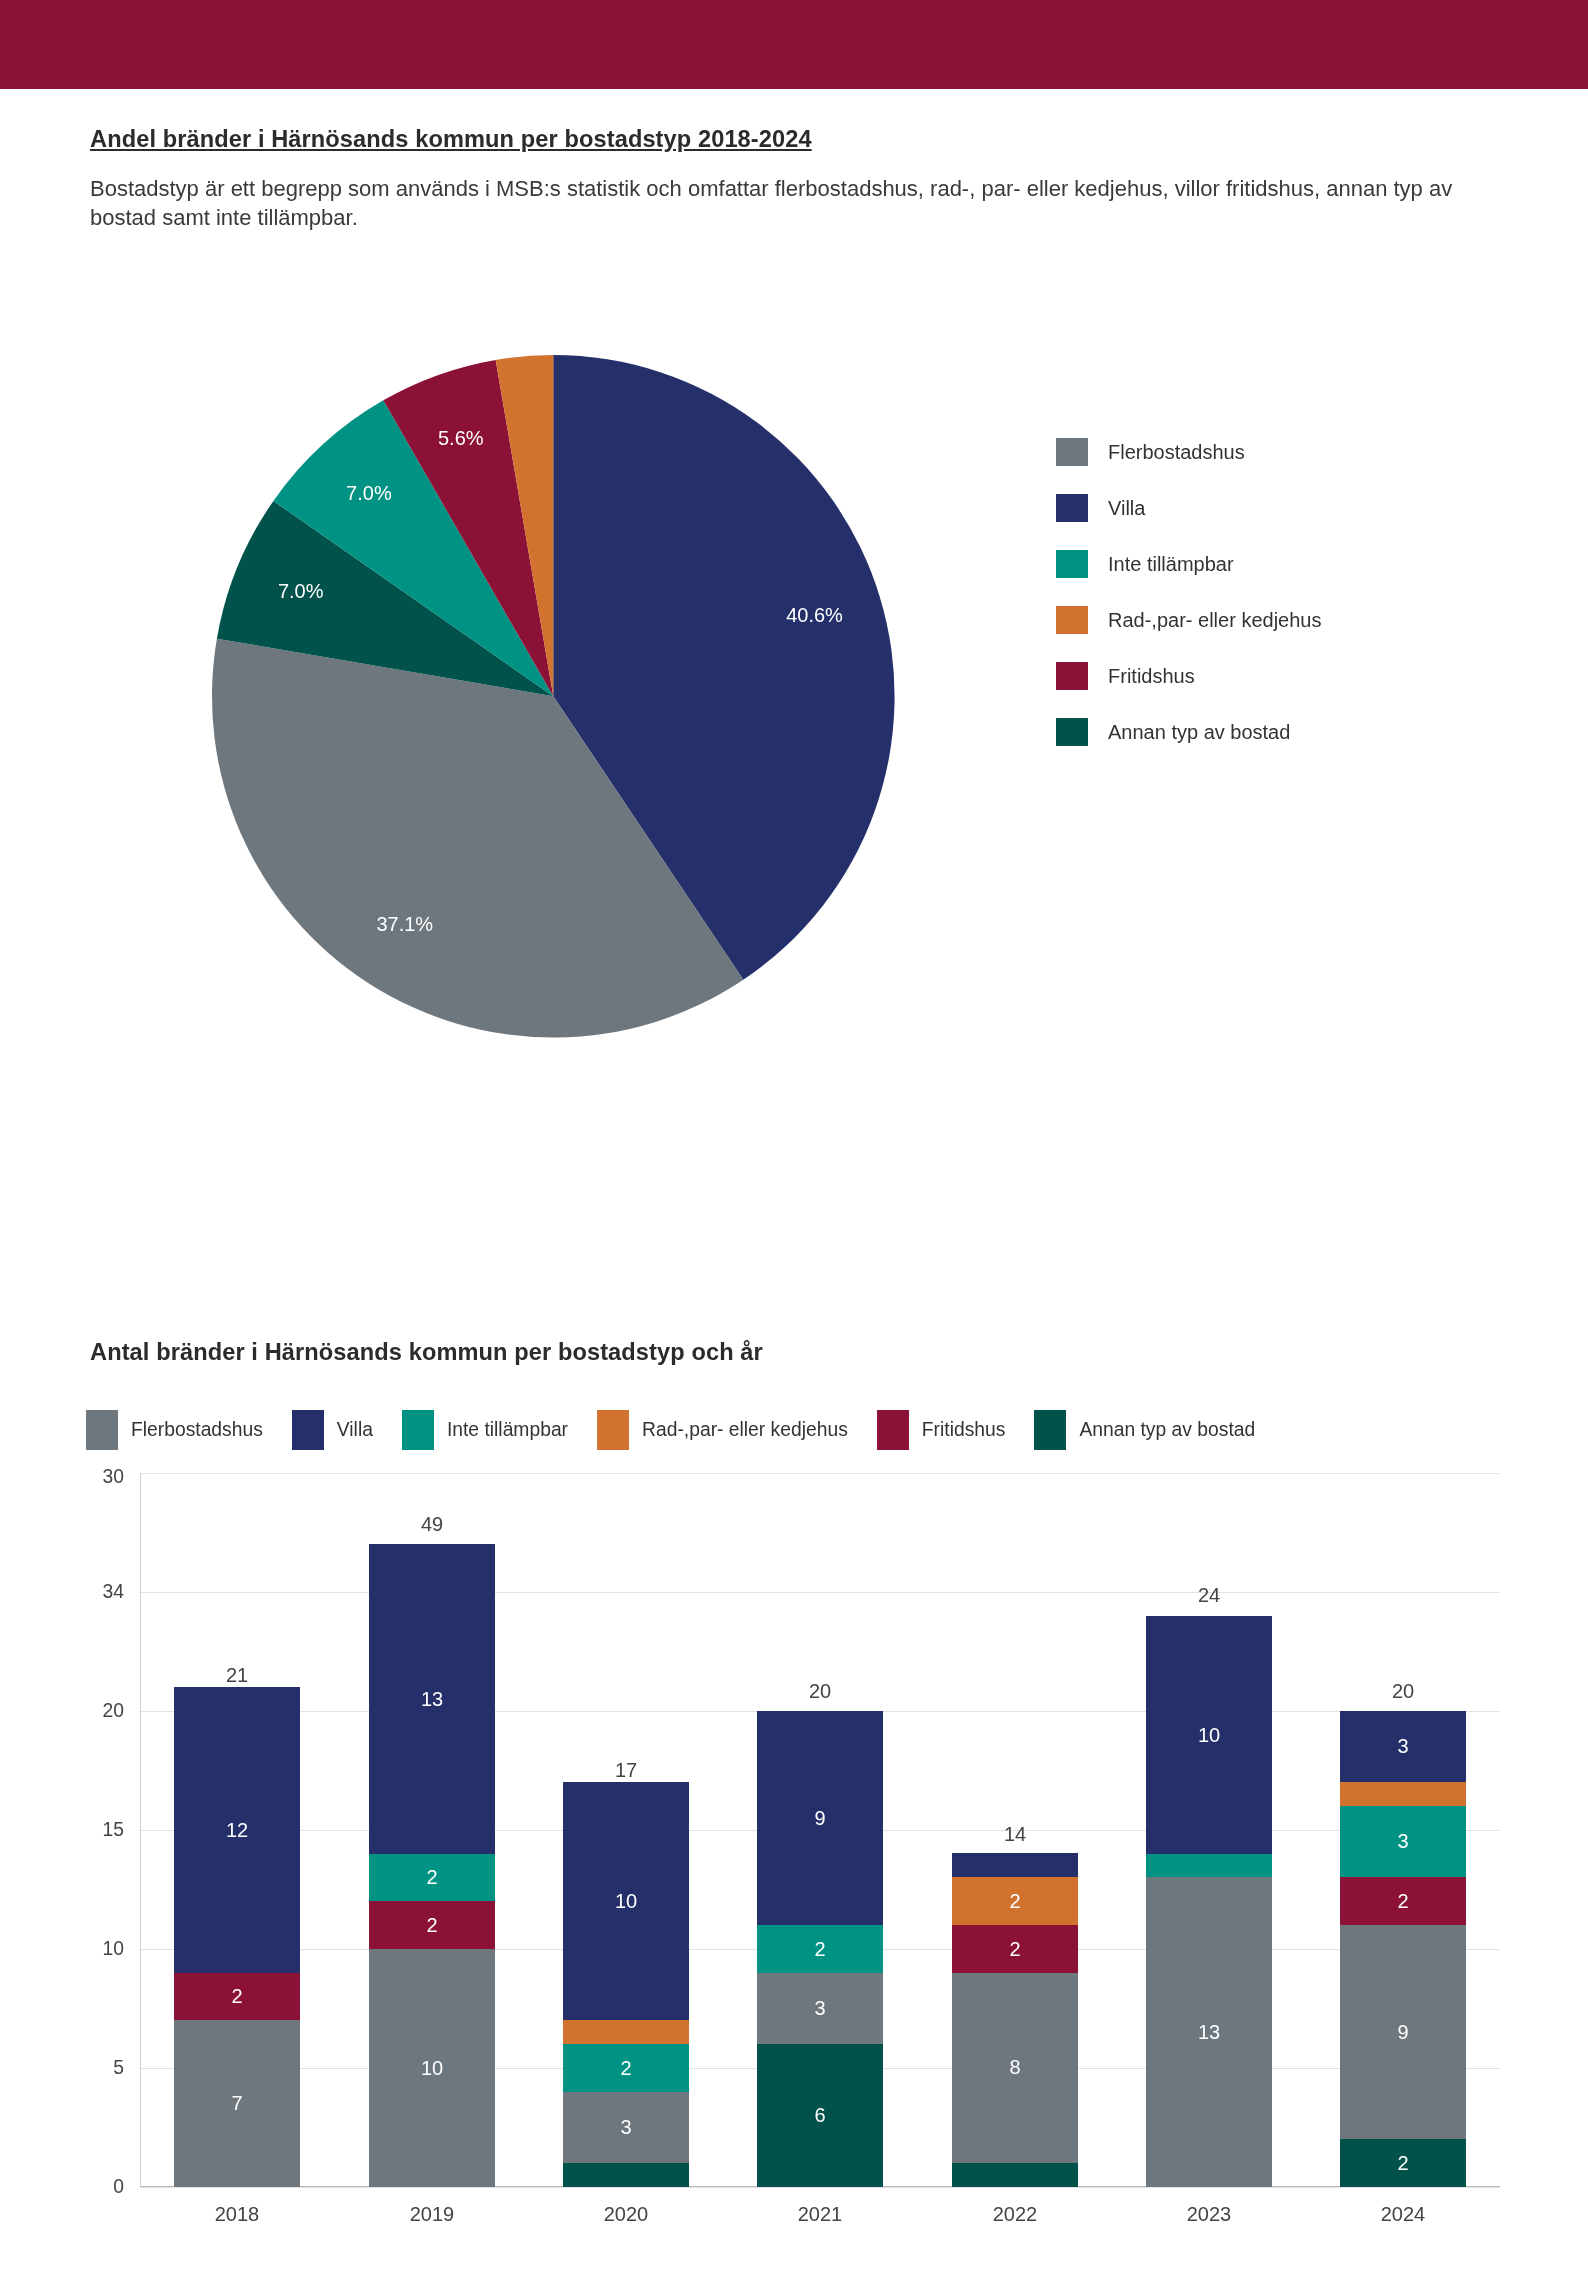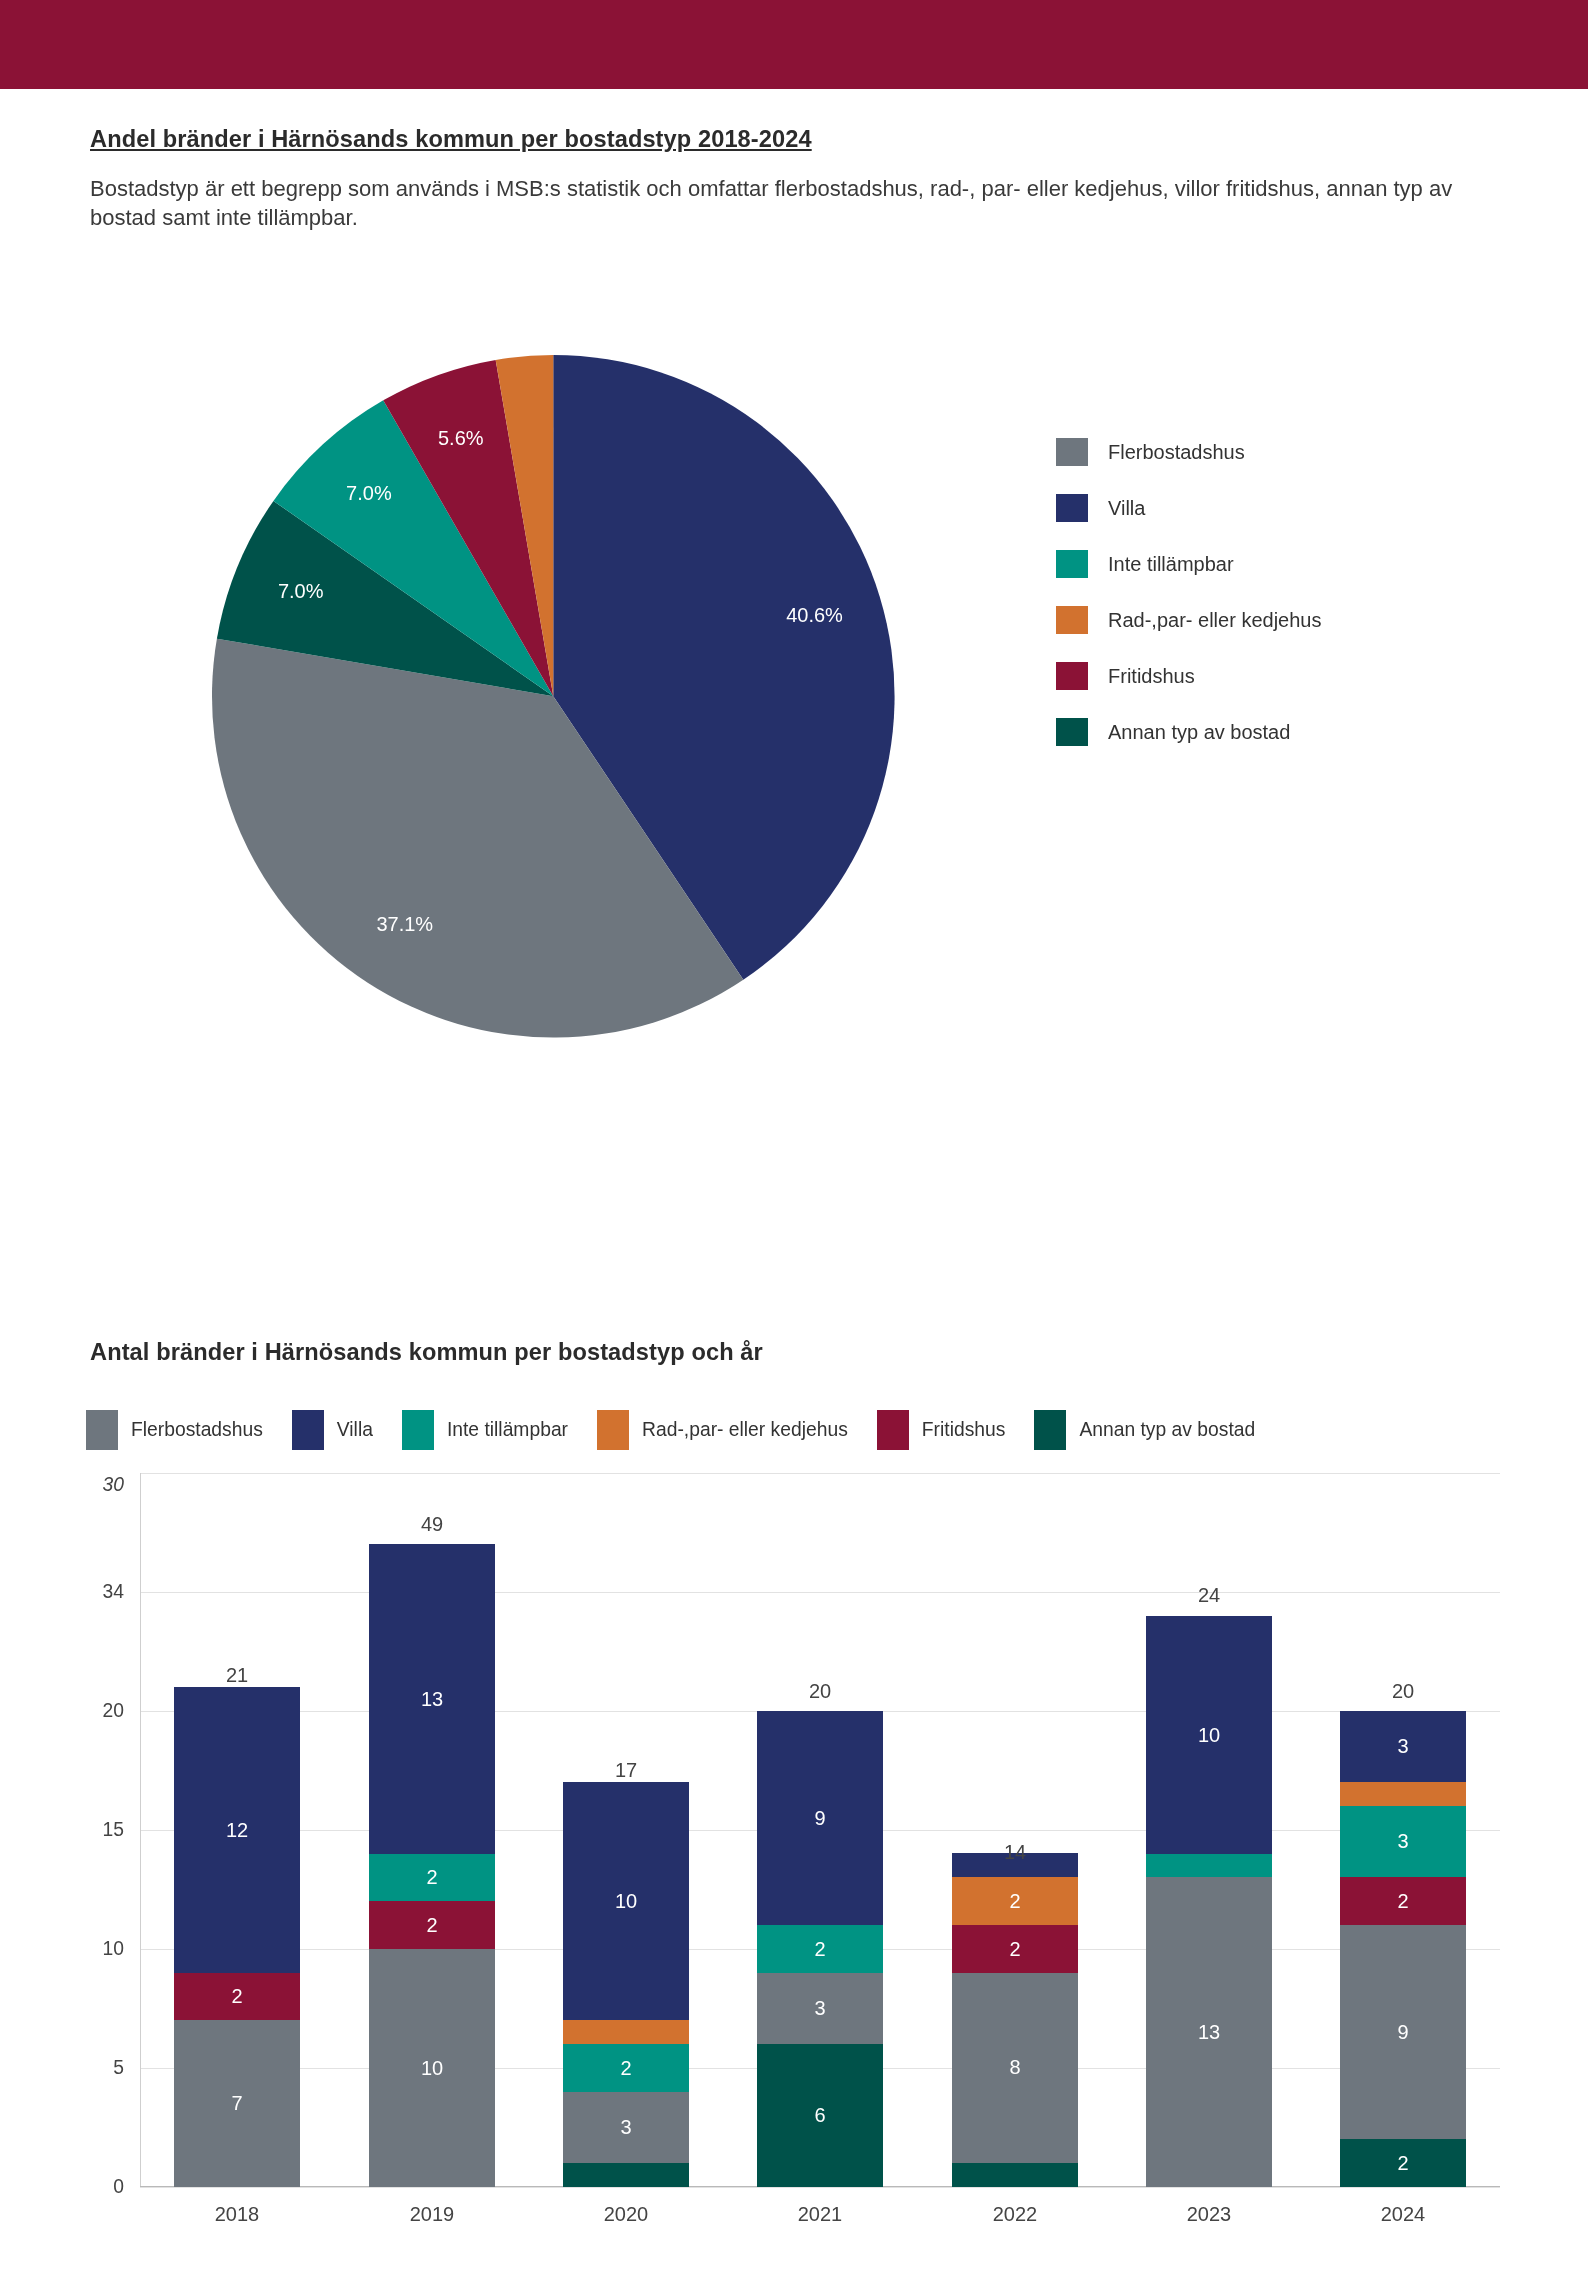--- a/index.html
+++ b/index.html
@@ -182,21 +182,21 @@
           <div class="ytick-in" style="top: 595px;">5</div>
           <div class="gridline" style="top: 476px;"></div>
           <div class="ytick-in" style="top: 476px;">10</div>
           <div class="gridline" style="top: 357px;"></div>
           <div class="ytick-in" style="top: 357px;">15</div>
           <div class="gridline" style="top: 238px;"></div>
           <div class="ytick-in" style="top: 238px;">20</div>
           <div class="gridline" style="top: 119px;"></div>
           <div class="ytick-in" style="top: 119px;">34</div>
           <div class="gridline" style="top: 0px;"></div>
-          <div class="ytick-in" style="top: 12px; font-style: italic;">30</div>
+          <div class="ytick-in" style="top: 4px;">30</div>
           <div class="axis-v"></div>
           <div class="axis-h"></div>
           <div class="bar-col" style="left: 34px;">
             <div class="seg" style="height: 167px; bottom: 0px; background: rgb(110, 118, 126);">7</div>
             <div class="seg" style="height: 48px; bottom: 167px; background: rgb(139, 18, 54);">2</div>
             <div class="seg" style="height: 286px; bottom: 214px; background: rgb(37, 48, 106);">12</div>
           </div>
           <div class="bar-total" style="left: 34px; top: 183px; position: absolute; margin-top: 8px;">21</div>
           <div class="xtick" style="left: 34px; top: 730px;">2018</div>
           <div class="bar-col" style="left: 229px;">
@@ -224,21 +224,21 @@
           </div>
           <div class="bar-total" style="left: 617px; top: 207px; position: absolute;">20</div>
           <div class="xtick" style="left: 617px; top: 730px;">2021</div>
           <div class="bar-col" style="left: 812px;">
             <div class="seg" style="height: 24px; bottom: 0px; background: rgb(0, 82, 74);"></div>
             <div class="seg" style="height: 191px; bottom: 24px; background: rgb(110, 118, 126);">8</div>
             <div class="seg" style="height: 48px; bottom: 214px; background: rgb(139, 18, 54);">2</div>
             <div class="seg" style="height: 48px; bottom: 262px; background: rgb(210, 114, 47);">2</div>
             <div class="seg" style="height: 24px; bottom: 310px; background: rgb(37, 48, 106);"></div>
           </div>
-          <div class="bar-total" style="left: 812px; top: 368px; position: absolute;">14</div>
+          <div class="bar-total" style="left: 812px; top: 350px; position: absolute;">14</div>
           <div class="xtick" style="left: 812px; top: 730px;">2022</div>
           <div class="bar-col" style="left: 1006px;">
             <div class="seg" style="height: 310px; bottom: 0px; background: rgb(110, 118, 126);">13</div>
             <div class="seg" style="height: 24px; bottom: 310px; background: rgb(0, 147, 131);"></div>
             <div class="seg" style="height: 238px; bottom: 333px; background: rgb(37, 48, 106);">10</div>
           </div>
           <div class="bar-total" style="left: 1006px; top: 111px; position: absolute;">24</div>
           <div class="xtick" style="left: 1006px; top: 730px;">2023</div>
           <div class="bar-col" style="left: 1200px;">
             <div class="seg" style="height: 48px; bottom: 0px; background: rgb(0, 82, 74);">2</div>

